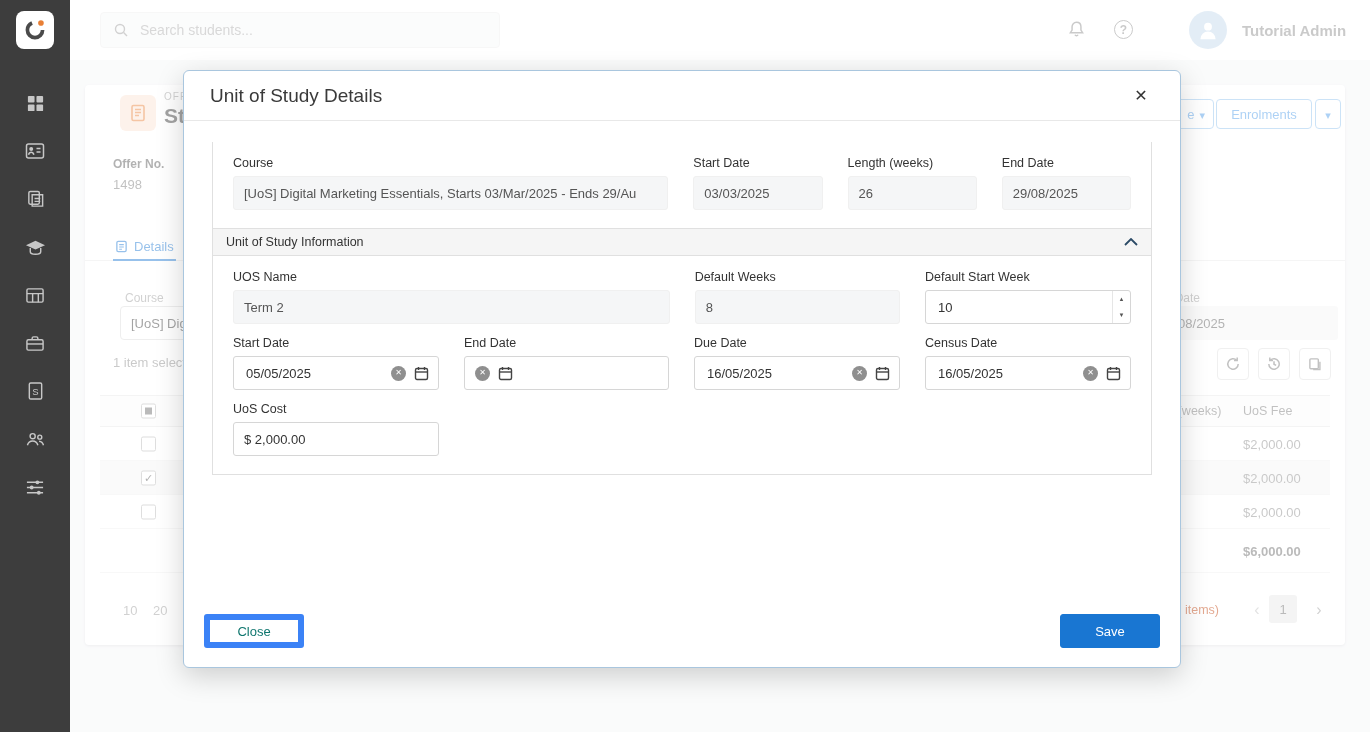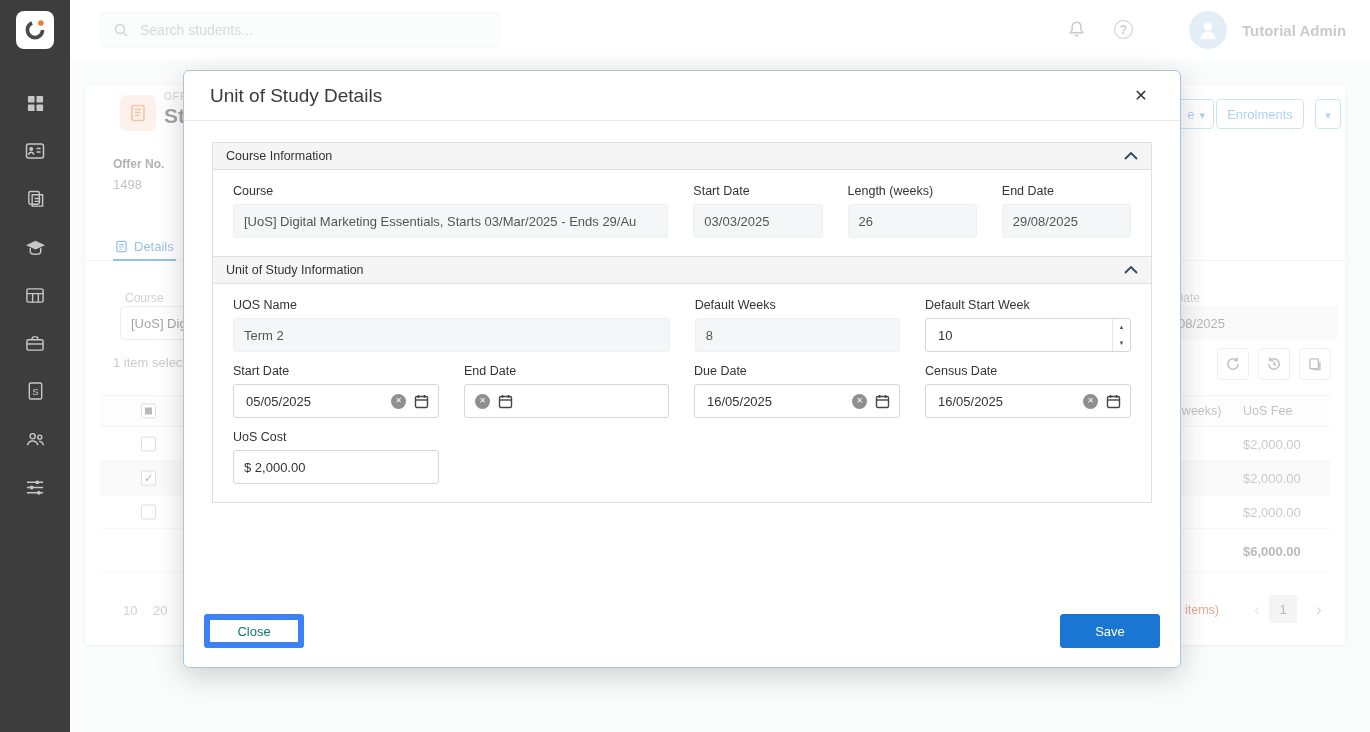--- a/index.html
+++ b/index.html
@@ -28,21 +28,21 @@
   .content { position:absolute; left:70px; top:60px; width:1300px; height:672px; background:#f4f5f7; z-index:1; }
   .card { position:absolute; left:15px; top:25px; width:1260px; height:560px; background:#fff; border-radius:4px; box-shadow:0 1px 3px rgba(0,0,0,.10); }
   .entity-icon { position:absolute; left:35px; top:10px; width:36px; height:36px; background:#fbe3d3; border-radius:6px; display:flex; align-items:center; justify-content:center; }
   .entity-type { position:absolute; left:79px; top:6px; font-size:10px; letter-spacing:1px; color:#9a9a9a; white-space:nowrap; }
   .entity-title { position:absolute; left:79px; top:19px; font-size:21px; font-weight:bold; color:#333; white-space:nowrap; }
   .offer-no-label { position:absolute; left:28px; top:72px; font-size:12px; font-weight:bold; color:#555; }
   .offer-no-value { position:absolute; left:28px; top:92px; font-size:13px; color:#777; }
 
   .btn-blue-outline { background:#fff; border:1px solid #8fc0ee; border-radius:4px; color:#4a9ae8; font-size:13px; display:flex; align-items:center; justify-content:center; gap:5px; cursor:pointer; font-family:inherit; }
   .btn-partial { position:absolute; left:1063px; top:14px; width:66px; height:30px; justify-content:flex-end; padding-right:8px; }
-  .btn-enrol { position:absolute; left:1131px; top:14px; width:88px; height:30px; }
+  .btn-enrol { position:absolute; left:1131px; top:14px; width:96px; height:30px; }
   .btn-caret { position:absolute; left:1230px; top:14px; width:26px; height:30px; }
   .caret::before { content:"▾"; font-size:11px; }
 
   .tabs-row { position:absolute; left:0; top:148px; width:100%; height:28px; border-bottom:1px solid #e8e8e8; }
   .tab-details { position:absolute; left:28px; top:0; height:28px; display:flex; align-items:center; gap:6px; color:#1976d2; font-size:13px; border-bottom:2px solid #1976d2; padding:0 2px; cursor:pointer; }
 
   .flt-label { position:absolute; font-size:12px; color:#999; white-space:nowrap; }
   .flt-course-input { position:absolute; left:35px; top:221px; width:610px; height:34px; background:#fff; border:1px solid #d9d9d9; border-radius:4px; font-size:13px; color:#333; display:flex; align-items:center; padding:0 10px; white-space:nowrap; overflow:hidden; }
   .flt-date-input { position:absolute; left:1065px; top:221px; width:188px; height:34px; background:#f4f4f4; border-radius:3px; font-size:13px; color:#555; display:flex; align-items:center; padding:0 10px; white-space:nowrap; overflow:hidden; }
   .sel-text { position:absolute; left:28px; top:270px; font-size:13px; color:#8a8a8a; white-space:nowrap; }
@@ -301,26 +301,20 @@
 
   <div class="modal">
     <div class="m-header">
       <div class="m-title">Unit of Study Details</div>
       <button class="m-close"></button>
     </div>
 
     <div class="m-body">
 
       <div>
-        <div class="acc-h">
-          <span>Course Information</span>
-          <svg class="chev" width="14" height="8" viewBox="0 0 14 8">
-            <polyline points="1,7 7,1 13,7" fill="none" stroke="#2b4a66" stroke-width="1.8"></polyline>
-          </svg>
-        </div>
         <div class="acc-b">
           <div class="f-row">
             <div class="w1">
               <div class="f-label">Course</div>
               <input class="inp ro" readonly="" value="[UoS] Digital Marketing Essentials, Starts 03/Mar/2025 - Ends 29/Au" style="">
             </div>
             <div class="wd">
               <div class="f-label">Start Date</div>
               <input class="inp ro" readonly="" value="03/03/2025" style="">
             </div>

